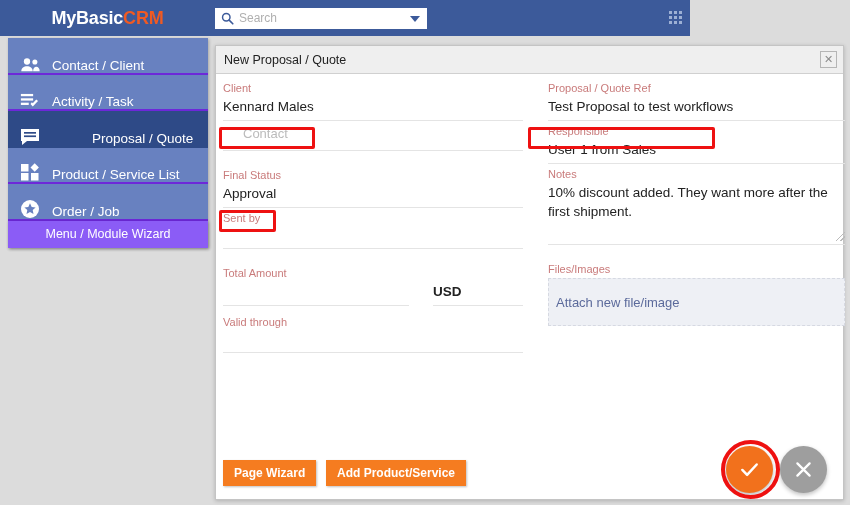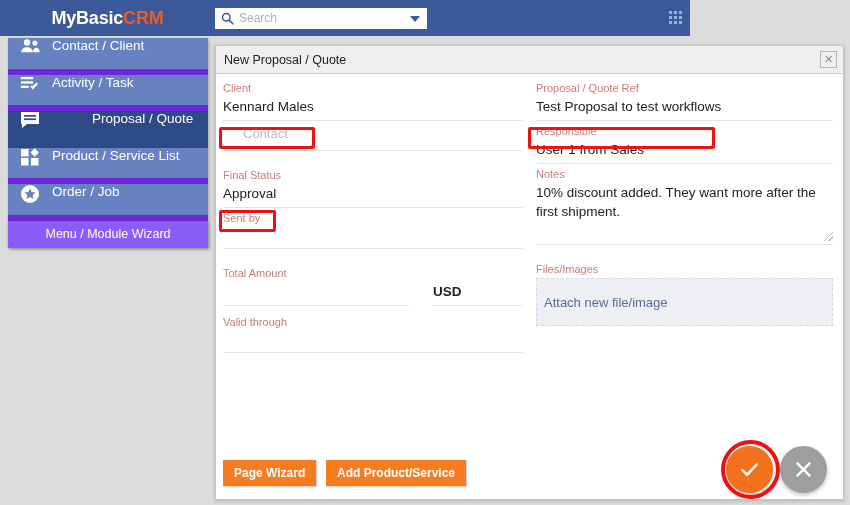--- a/index.html
+++ b/index.html
@@ -62,24 +62,24 @@
     background: #dcdcdc;
   }
   .menu {
     position: absolute; left: 8px; top: 2px;
     width: 200px;
     box-shadow: 1px 1px 3px rgba(0,0,0,0.25);
   }
   .menu-item {
     height: 36.5px;
     background: #6881c0;
-    display: flex; align-items: flex-start;
+    display: flex; align-items: flex-end;
     color: #ffffff;
     cursor: pointer;
-    border-bottom: 6px solid #6d28d9;
+    border-bottom: 2px solid #6d28d9;
   }
   .menu-item.active { background: #2e4a87; border-bottom-color: #2e4a87; gap: 40px; }
   .menu-ico {
     width: 44px; flex: 0 0 44px;
     display: flex; align-items: center; justify-content: center;
   }
   .menu-label { font-size: 13.5px; }
   .wizard-btn {
     height: 27px;
     background: #8b5cf6;
@@ -113,21 +113,21 @@
     background: #efefef;
     border: 1px solid #b5b5b5;
     display: flex; align-items: center; justify-content: center;
     font-size: 11px; color: #8a8a8a;
     cursor: pointer;
   }
 
   .panel-body { position: relative; height: 426px; }
 
   .col-left  { position: absolute; left: 7px;  top: 6px; width: 300px; }
-  .col-right { position: absolute; left: 320px; top: 6px; width: 297px; }
+  .col-right { position: absolute; left: 332px; top: 6px; width: 297px; }
 
   
   .field { position: relative; padding-bottom: 2px; }
   .flabel {
     font-size: 11px;
     color: #c97b7b;
     line-height: 17px;
     display: block;
   }
   .fvalue {

